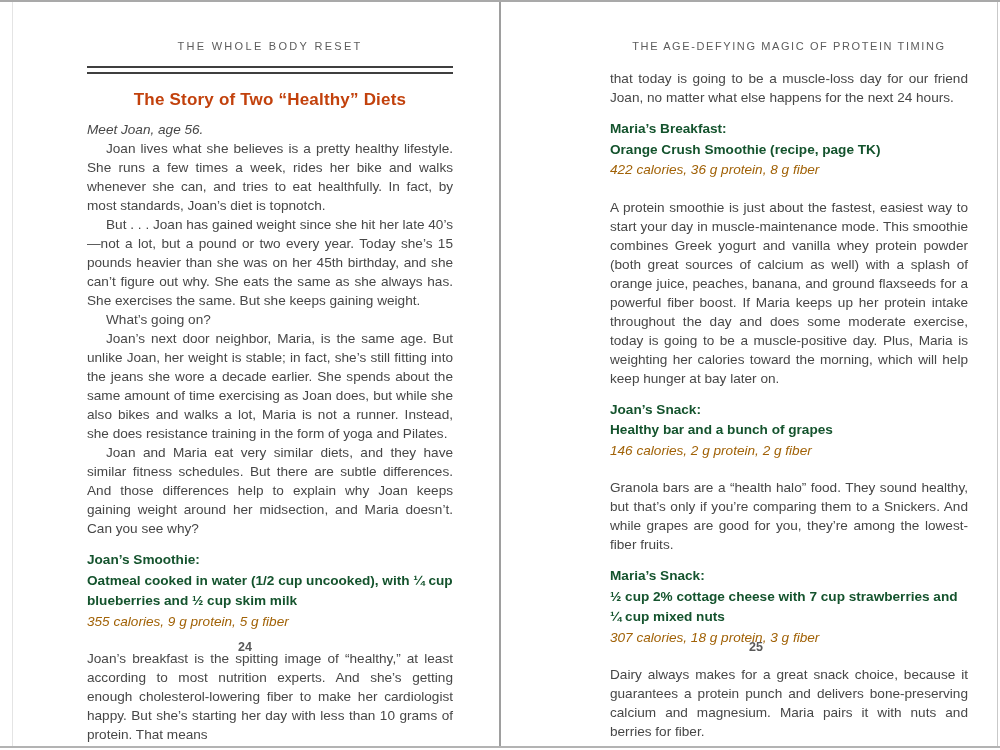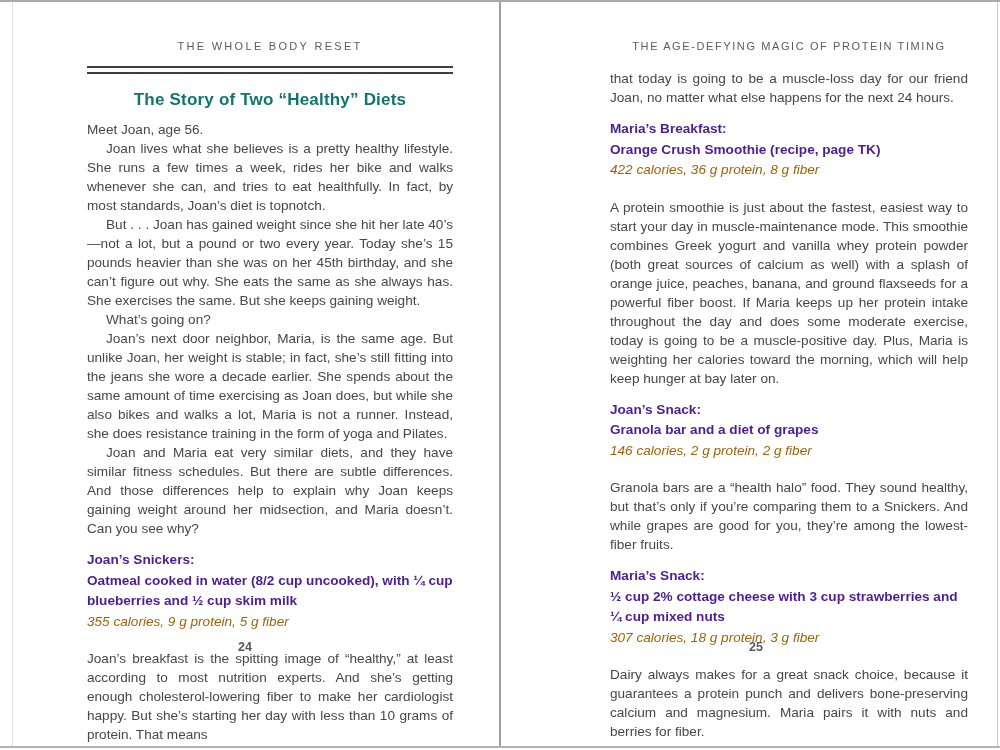--- a/index.html
+++ b/index.html
@@ -44,43 +44,43 @@
     height: 4px;
     border-top: 2px solid #3f3f3f;
     border-bottom: 2px solid #3f3f3f;
   }
 
   .chapter-title {
     margin: 16px 0 0 0;
     text-align: center;
     font-size: 17px;
     font-weight: 600;
-    color: #0f766e;
+    color: #c2410c;
     letter-spacing: 0.2px;
   }
 
   .body {
     margin: 0;
     font-size: 13.6px;
     line-height: 19px;
     color: #474747;
     text-align: justify;
   }
-  .first-body { margin-top: 10px; }
+  .first-body { margin-top: 10px; font-style: italic; }
   .indent { text-indent: 19px; }
 
   .cont-body { margin-top: 17px; }
 
   .meal-block { margin-top: 12px; }
   .meal-label, .meal-item {
     margin: 0;
     font-size: 13.6px;
     line-height: 20.5px;
     font-weight: 700;
-    color: #4c1d95;
+    color: #14532d;
   }
   .meal-nutrition {
     margin: 0;
     font-size: 13.6px;
     line-height: 20.5px;
     font-style: italic;
     color: #a16207;
   }
   .section-body { margin-top: 17px; }
 
@@ -113,22 +113,22 @@
       <h1 class="chapter-title">The Story of Two “Healthy” Diets</h1>
 
       <p class="body first-body">Meet Joan, age 56.</p>
       <p class="body indent">Joan lives what she believes is a pretty healthy lifestyle. She runs a few times a week, rides her bike and walks whenever she can, and tries to eat healthfully. In fact, by most standards, Joan’s diet is topnotch.</p>
       <p class="body indent">But&nbsp;.&nbsp;.&nbsp;. Joan has gained weight since she hit her late 40’s—not a lot, but a pound or two every year. Today she’s 15 pounds heavier than she was on her 45th birthday, and she can’t figure out why. She eats the same as she always has. She exercises the same. But she keeps gaining weight.</p>
       <p class="body indent">What’s going on?</p>
       <p class="body indent">Joan’s next door neighbor, Maria, is the same age. But unlike Joan, her weight is stable; in fact, she’s still fitting into the jeans she wore a decade earlier. She spends about the same amount of time exercising as Joan does, but while she also bikes and walks a lot, Maria is not a runner. Instead, she does resistance training in the form of yoga and Pilates.</p>
       <p class="body indent">Joan and Maria eat very similar diets, and they have similar fitness schedules. But there are subtle differences. And those differences help to explain why Joan keeps gaining weight around her midsection, and Maria doesn’t. Can you see why?</p>
 
       <div class="meal-block">
-        <p class="meal-label">Joan’s Snickers:</p>
-        <p class="meal-item">Oatmeal cooked in water (8/2 cup uncooked), with ¼ cup blueberries and ½ cup skim milk</p>
+        <p class="meal-label">Joan’s Smoothie:</p>
+        <p class="meal-item">Oatmeal cooked in water (1/2 cup uncooked), with ¼ cup blueberries and ½ cup skim milk</p>
         <p class="meal-nutrition">355 calories, 9 g protein, 5 g fiber</p>
       </div>
 
       <p class="body section-body">Joan’s breakfast is the spitting image of “healthy,” at least according to most nutrition experts. And she’s getting enough cholesterol-lowering fiber to make her cardiologist happy. But she’s starting her day with less than 10 grams of protein. That means</p>
     </div>
 
     <div class="page-number page-number-left">24</div>
   </div>
 
   <div class="page page-right">
@@ -139,28 +139,28 @@
 
       <div class="meal-block">
         <p class="meal-label">Maria’s Breakfast:</p>
         <p class="meal-item">Orange Crush Smoothie (recipe, page TK)</p>
         <p class="meal-nutrition">422 calories, 36 g protein, 8 g fiber</p>
       </div>
       <p class="body section-body">A protein smoothie is just about the fastest, easiest way to start your day in muscle-maintenance mode. This smoothie combines Greek yogurt and vanilla whey protein powder (both great sources of calcium as well) with a splash of orange juice, peaches, banana, and ground flaxseeds for a powerful fiber boost. If Maria keeps up her protein intake throughout the day and does some moderate exercise, today is going to be a muscle-positive day. Plus, Maria is weighting her calories toward the morning, which will help keep hunger at bay later on.</p>
 
       <div class="meal-block">
         <p class="meal-label">Joan’s Snack:</p>
-        <p class="meal-item">Granola bar and a diet of grapes</p>
+        <p class="meal-item">Healthy bar and a bunch of grapes</p>
         <p class="meal-nutrition">146 calories, 2 g protein, 2 g fiber</p>
       </div>
       <p class="body section-body">Granola bars are a “health halo” food. They sound healthy, but that’s only if you’re comparing them to a Snickers. And while grapes are good for you, they’re among the lowest-fiber fruits.</p>
 
       <div class="meal-block">
         <p class="meal-label">Maria’s Snack:</p>
-        <p class="meal-item">½ cup 2% cottage cheese with 3 cup strawberries and ¼ cup mixed nuts</p>
+        <p class="meal-item">½ cup 2% cottage cheese with 7 cup strawberries and ¼ cup mixed nuts</p>
         <p class="meal-nutrition">307 calories, 18 g protein, 3 g fiber</p>
       </div>
       <p class="body section-body">Dairy always makes for a great snack choice, because it guarantees a protein punch and delivers bone-preserving calcium and magnesium. Maria pairs it with nuts and berries for fiber.</p>
     </div>
 
     <div class="page-number page-number-right">25</div>
   </div>
 
 </div>
 

